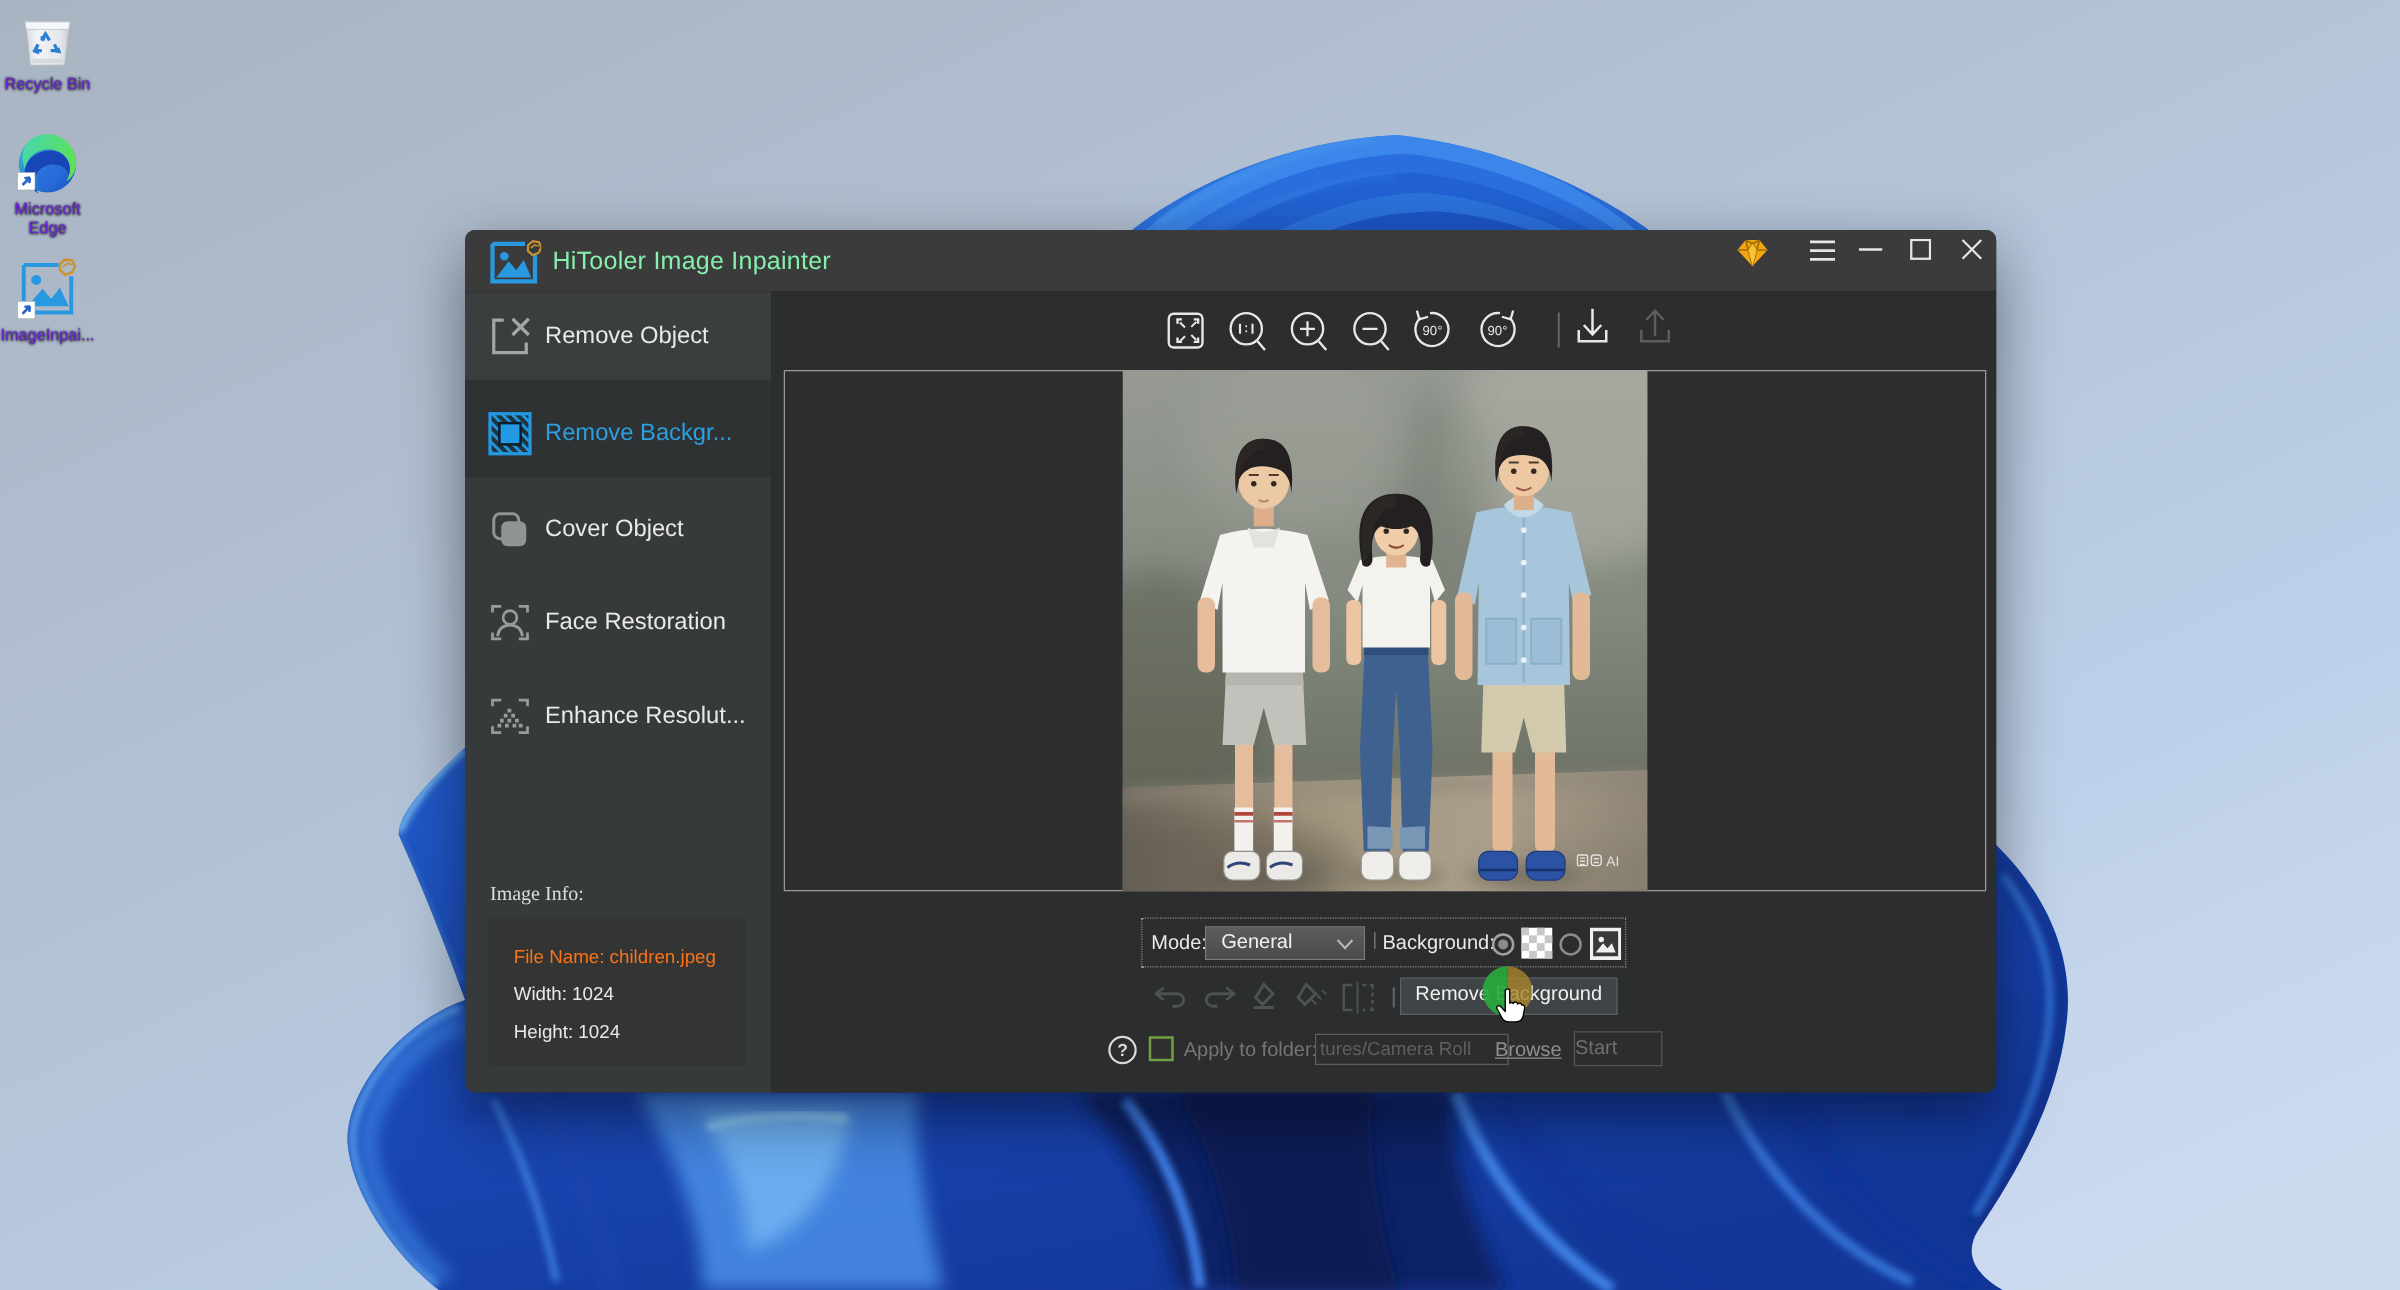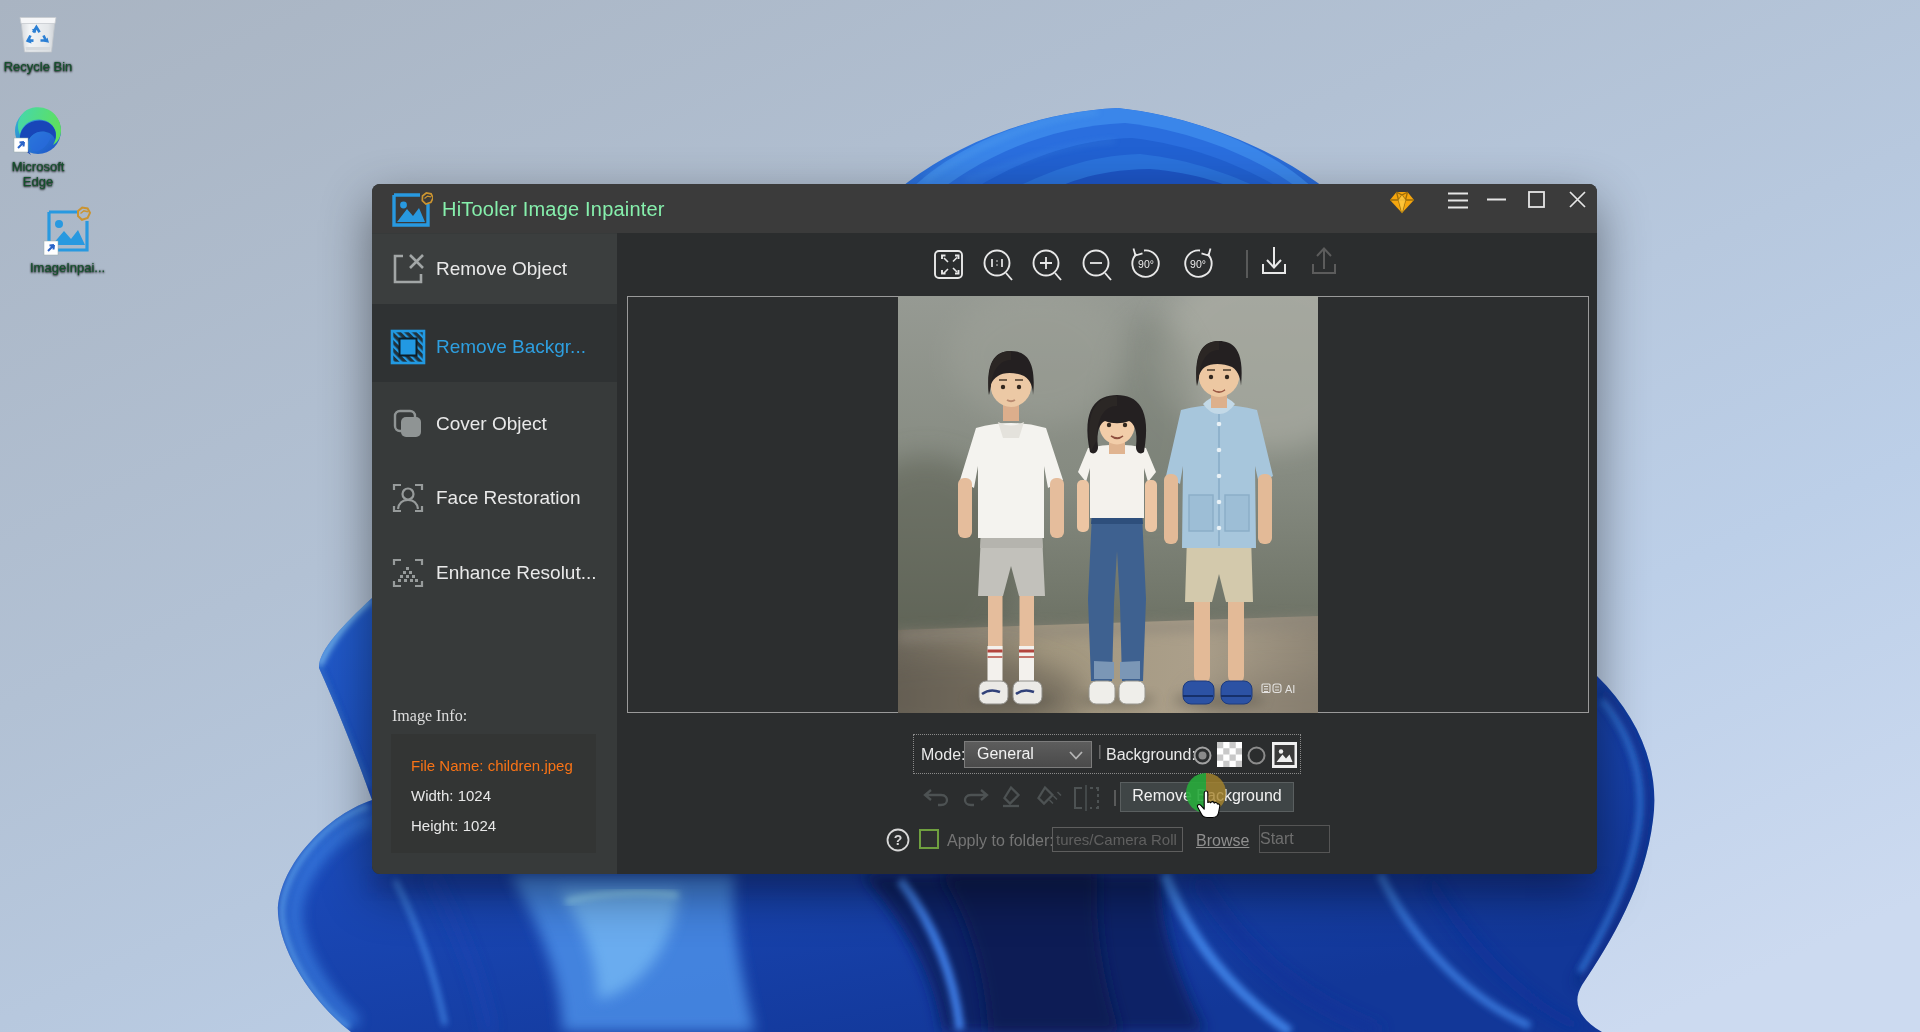--- a/index.html
+++ b/index.html
@@ -1,19 +1,19 @@
 <!DOCTYPE html>
 <html><head>
 <meta charset="utf-8">
 <style>
   * { margin:0; padding:0; box-sizing:border-box; }
   html,body { width:1920px; height:1032px; overflow:hidden; font-family:"Liberation Sans", sans-serif; }
   #desk { position:absolute; inset:0; }
   #wall { position:absolute; left:0; top:0; width:1920px; height:1032px; }
-  .dicon { position:absolute; width:76px; text-align:center; color:#14532d; font-size:13px; text-shadow:0 1px 2px rgba(0,0,0,.9), 0 0 2px rgba(0,0,0,.7); }
+  .dicon { position:absolute; width:76px; text-align:center; color:#6d28d9; font-size:13px; text-shadow:0 1px 2px rgba(0,0,0,.9), 0 0 2px rgba(0,0,0,.7); }
   
   #win { position:absolute; left:372px; top:184px; width:1225px; height:690px; border-radius:8px; background:#2b2d2e; box-shadow:0 18px 50px rgba(0,0,0,.45); overflow:hidden; }
   #titlebar { position:absolute; left:0; top:0; width:100%; height:49px; background:#3b3b3b; }
   #titlebar .ttl { position:absolute; left:70px; top:14px; font-size:20px; color:#86efac; letter-spacing:.2px; }
   #sidebar { position:absolute; left:0; top:49px; width:245px; height:641px; background:#373a3a; }
   .mitem { position:absolute; left:0; width:245px; height:70px; }
   .mitem .micon { position:absolute; left:18px; top:50%; transform:translateY(-50%); }
   .mitem .mtxt { position:absolute; left:64px; top:50%; transform:translateY(-50%); font-size:19px; color:#e9e9e9; white-space:nowrap; }
   #main { position:absolute; left:245px; top:49px; right:0; bottom:0; background:#2b2d2e; }
   #canvasbox { position:absolute; left:10px; top:63px; width:962px; height:417px; border:1px solid #9a9a9a; background:#2c2e2f; }
@@ -127,21 +127,21 @@
       </defs>
       <circle cx="38" cy="25" r="23" fill="url(#edgeA)"></circle>
       <path d="M24,6 a23,23 0 0 1 37,18 c0,7 -3,12 -8,15 c3,-5 4,-10 2,-15 c-3,-8 -12,-12 -21,-10 c-8,2 -13,8 -14,15 c-4,-9 -2,-17 4,-23 z" fill="url(#edgeB)"></path>
       <path d="M20,34 c-1,-9 5,-17 15,-19 c9,-2 17,2 20,9 c1,3 1,7 0,10 c-1,-4 -4,-7 -9,-8 c-8,-2 -16,3 -18,10 c-1,5 0,9 3,13 a23,23 0 0 1 -11,-15 z" fill="#1846b8"></path>
       <path d="M30,38 c-1,-6 3,-11 9,-12 c5,-1 10,1 12,5 c-4,11 -13,16 -18,14 c-2,-2 -3,-4 -3,-7 z" fill="#2a6ae0" opacity="0.6"></path>
       <rect x="14" y="32" width="14" height="14" fill="#fff" stroke="#9aa" stroke-width="0.5"></rect>
       <path d="M18,42 L24,36 M24,36 l-4.5,0.5 M24,36 l-0.5,4.5" stroke="#2a64c8" stroke-width="2" fill="none"></path>
     </svg>
     <div>Microsoft<br>Edge</div>
   </div>
-  <div class="dicon" style="left:0px; top:205px;padding-left:30px;">
+  <div class="dicon" style="left:0px; top:205px;">
     <svg width="76" height="52" viewBox="0 0 76 52">
       <g stroke="#2899e0" stroke-width="3.2" fill="none">
         <path d="M19,7 L47,7 M19,7 L19,45 L57,45 L57,16"></path>
       </g>
       <circle cx="29" cy="19" r="4" fill="#2899e0"></circle>
       <path d="M22,40 L34,26 L41,34 L48,25 L55,40 Z" fill="#2899e0"></path>
       <path d="M48,6 l4.2,-3.4 5.4,0.8 2.4,4.4 -2.4,5.2 -5.6,1.8 -4,-3.8 z" fill="none" stroke="#cb9430" stroke-width="2"></path>
       <path d="M50.5,8.5 l3.4,-2.8 4,1" fill="none" stroke="#cb9430" stroke-width="1.4"></path>
       <rect x="14" y="36" width="14" height="14" fill="#fff" stroke="#9aa" stroke-width="0.5"></rect>
       <path d="M18,46 L24,40 M24,40 l-4.5,0.5 M24,40 l-0.5,4.5" stroke="#2a64c8" stroke-width="2" fill="none"></path>
@@ -475,21 +475,21 @@
         <path d="M21,5 A20,20 0 0 1 21,45 Z" fill="#a8842c" opacity="0.8"></path>
         <path d="M19.2,25 C19.2,22.4 22.8,22.4 22.8,25 L22.8,34.5 C23.6,33.8 25,33.8 25.6,34.8 C26.4,33 28.8,33.4 29.2,35.2 C30.2,34 32,34.4 32.4,36 C33.8,35.6 35,36.6 34.8,38 L33.6,44.5 C33,47.5 30.8,49.5 27.6,49.5 L22,49.5 C19.6,49.5 17.6,48.2 16.4,46 L12.6,39 C11.6,37.2 14.2,35.6 15.6,37.2 L19.2,41.2 Z" fill="#fff" stroke="#000" stroke-width="1.1" stroke-linejoin="round"></path>
       </svg>
 
       <svg style="position:absolute; left:269px; top:595px;" width="24" height="24" viewBox="0 0 24 24">
         <circle cx="12" cy="12" r="10.5" fill="none" stroke="#d8d8d8" stroke-width="1.8"></circle>
         <text x="12" y="17" text-anchor="middle" font-size="14" font-weight="bold" fill="#d8d8d8" font-family="Liberation Sans">?</text>
       </svg>
       <div style="position:absolute; left:302px; top:596px; width:20px; height:20px; border:2px solid #6f9f3f; background:#2e3030;"></div>
       <div class="ctl" style="left:330px; top:599px; color:#757575;">Apply to folder:</div>
-      <div style="position:absolute; left:435px; top:594px; width:131px; height:25px; border:1px solid #5e5e5e; overflow:hidden;">
+      <div style="position:absolute; left:435px; top:594px; width:155px; height:25px; border:1px solid #5e5e5e; overflow:hidden;">
         <div style="position:absolute; left:3px; top:3px; font-size:15px; color:#606060; white-space:nowrap;">tures/Camera Roll</div>
       </div>
       <div class="ctl" style="left:579px; top:599px; color:#8f8f8f; text-decoration:underline;">Browse</div>
       <div style="position:absolute; left:642px; top:592px; width:71px; height:28px; border:1px solid #555;">
         <div style="position:absolute; left:0; top:4px; width:100%; font-size:16px; color:#6f6f6f;">Start</div>
       </div>
     </div>
   </div>
 </div>
 

